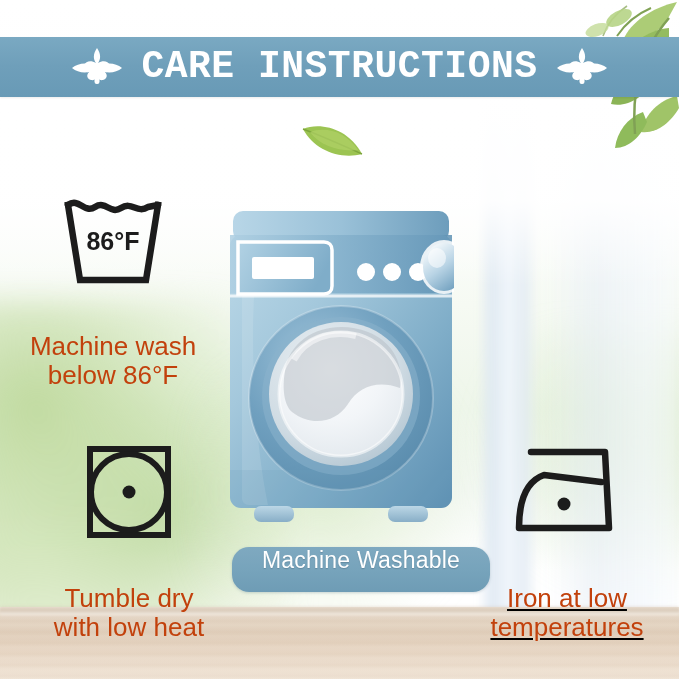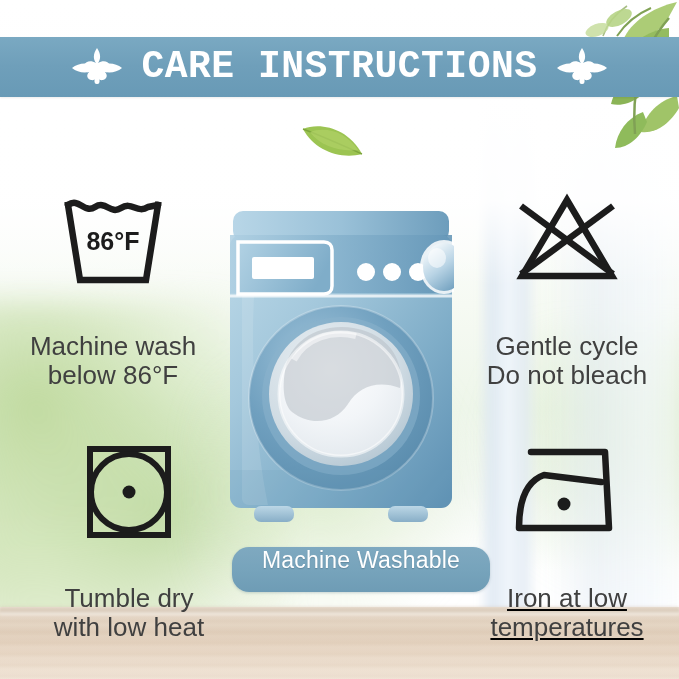--- a/index.html
+++ b/index.html
@@ -160,21 +160,21 @@
   .care-item .glyph {
     width: 118px;
     height: 104px;
     display: flex;
     align-items: center;
     justify-content: center;
   }
   .care-item .caption {
     margin-top: 6px;
     text-align: center;
-    color: #404040;
+    color: #c2410c;
     font-size: 26px;
     line-height: 1.1;
     white-space: pre-line;
   }
   #item-wash  { left: 8px;   top: 186px; }
   #item-bleach{ left: 462px; top: 186px; }
   #item-dry   { left: 24px;   top: 442px; }
   #item-iron  { left: 462px; top: 442px; text-decoration: underline; }
 
   #item-dry .glyph, #item-iron .glyph { height: 100px; }
@@ -268,31 +268,20 @@
       <svg width="118" height="100" viewBox="0 0 118 100">
         <path d="M14 17 L26 92 L92 92 L104 17" fill="none" stroke="#1c1c1c" stroke-width="6.5" stroke-linejoin="miter" stroke-linecap="square"></path>
         <path d="M14 17 C25 9 30 26 41 19 C52 12 56 27 67 20 C78 13 83 26 94 19 L104 17" fill="none" stroke="#1c1c1c" stroke-width="6.5" stroke-linecap="round" stroke-linejoin="round"></path>
         <text x="59" y="62" text-anchor="middle" font-family="Liberation Sans, sans-serif" font-size="25" font-weight="bold" fill="#1c1c1c">86°F</text>
       </svg>
     </div>
     <div class="caption">Machine wash
 below 86°F</div>
   </div>
 
-  <div class="care-item" id="item-bleach">
-    <div class="glyph">
-      <svg width="118" height="100" viewBox="0 0 118 100">
-        <path d="M59 12 L104 88 L14 88 Z" fill="none" stroke="#1c1c1c" stroke-width="6.5" stroke-linejoin="miter"></path>
-        <line x1="13" y1="18" x2="105" y2="86" stroke="#1c1c1c" stroke-width="6.5" stroke-linecap="butt"></line>
-        <line x1="105" y1="18" x2="13" y2="86" stroke="#1c1c1c" stroke-width="6.5" stroke-linecap="butt"></line>
-      </svg>
-    </div>
-    <div class="caption">Gentle cycle
-Do not bleach</div>
-  </div>
 
   <div class="care-item" id="item-dry">
     <div class="glyph">
       <svg width="118" height="100" viewBox="0 0 118 100">
         <rect x="20" y="7" width="78" height="86" fill="none" stroke="#1c1c1c" stroke-width="6"></rect>
         <circle cx="59" cy="50" r="38" fill="none" stroke="#1c1c1c" stroke-width="6"></circle>
         <circle cx="59" cy="50" r="6.5" fill="#1c1c1c"></circle>
       </svg>
     </div>
     <div class="caption">Tumble dry

